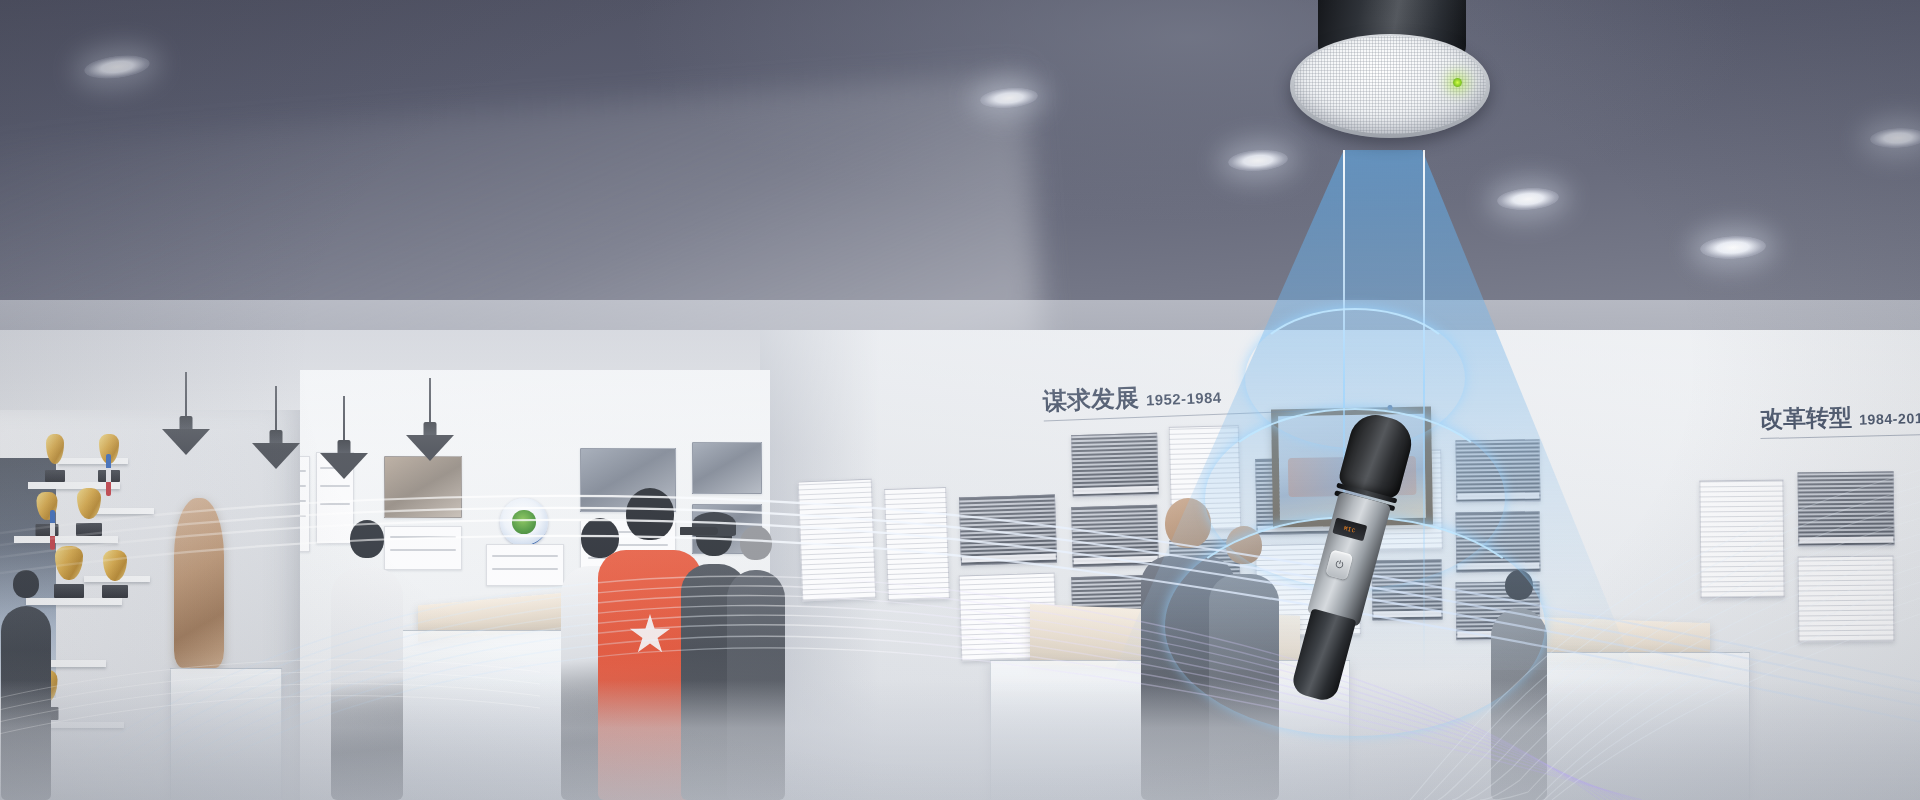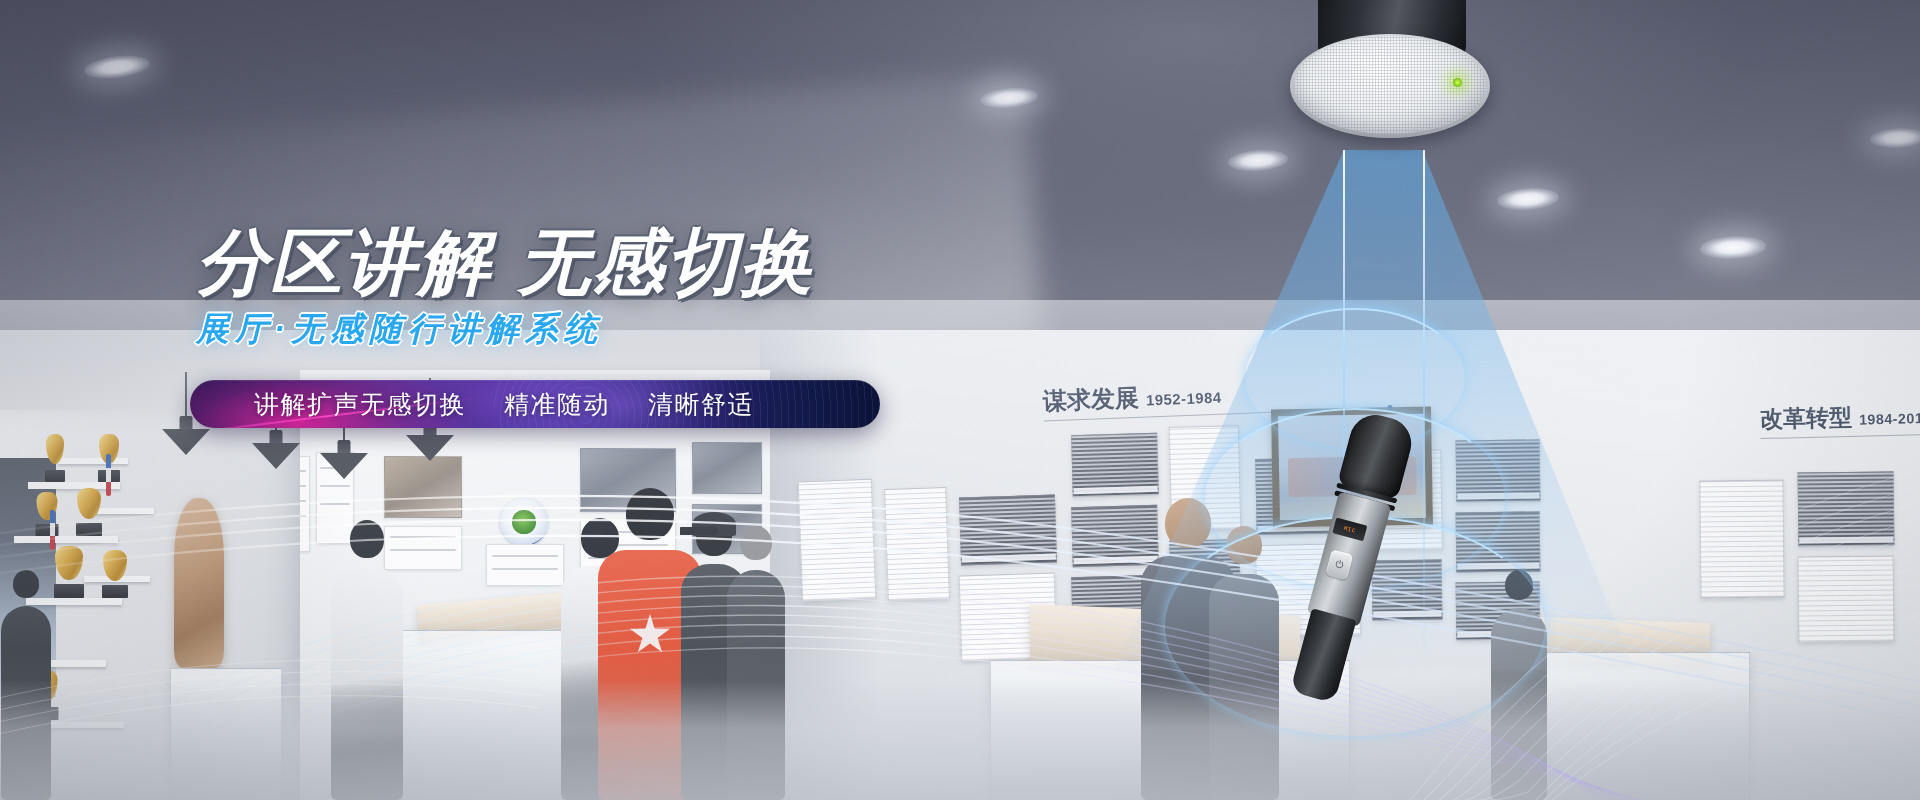--- a/index.html
+++ b/index.html
@@ -706,33 +706,14 @@
     <div class="mic-body"></div>
     <div class="mic-display">
       <span>MIC</span>
     </div>
     <div class="mic-btn"></div>
     <div class="mic-tail"></div>
   </div>
 
   <div class="vignette"></div>
 
-  <div class="copy">
-
-    <div class="headline">
-      <span>分区讲解</span><span class="gap"></span><span>无感切换</span>
-    </div>
-
-    <div class="subhead">展厅·无感随行讲解系统</div>
-
-    <div class="pill">
-      <span class="streak"></span>
-      <span class="mesh"></span>
-      <span class="glow"></span>
-      <div class="pill-items">
-        <span>讲解扩声无感切换</span>
-        <span>精准随动</span>
-        <span>清晰舒适</span>
-      </div>
-    </div>
-  </div>
 
 </div>
 
 </body></html>

